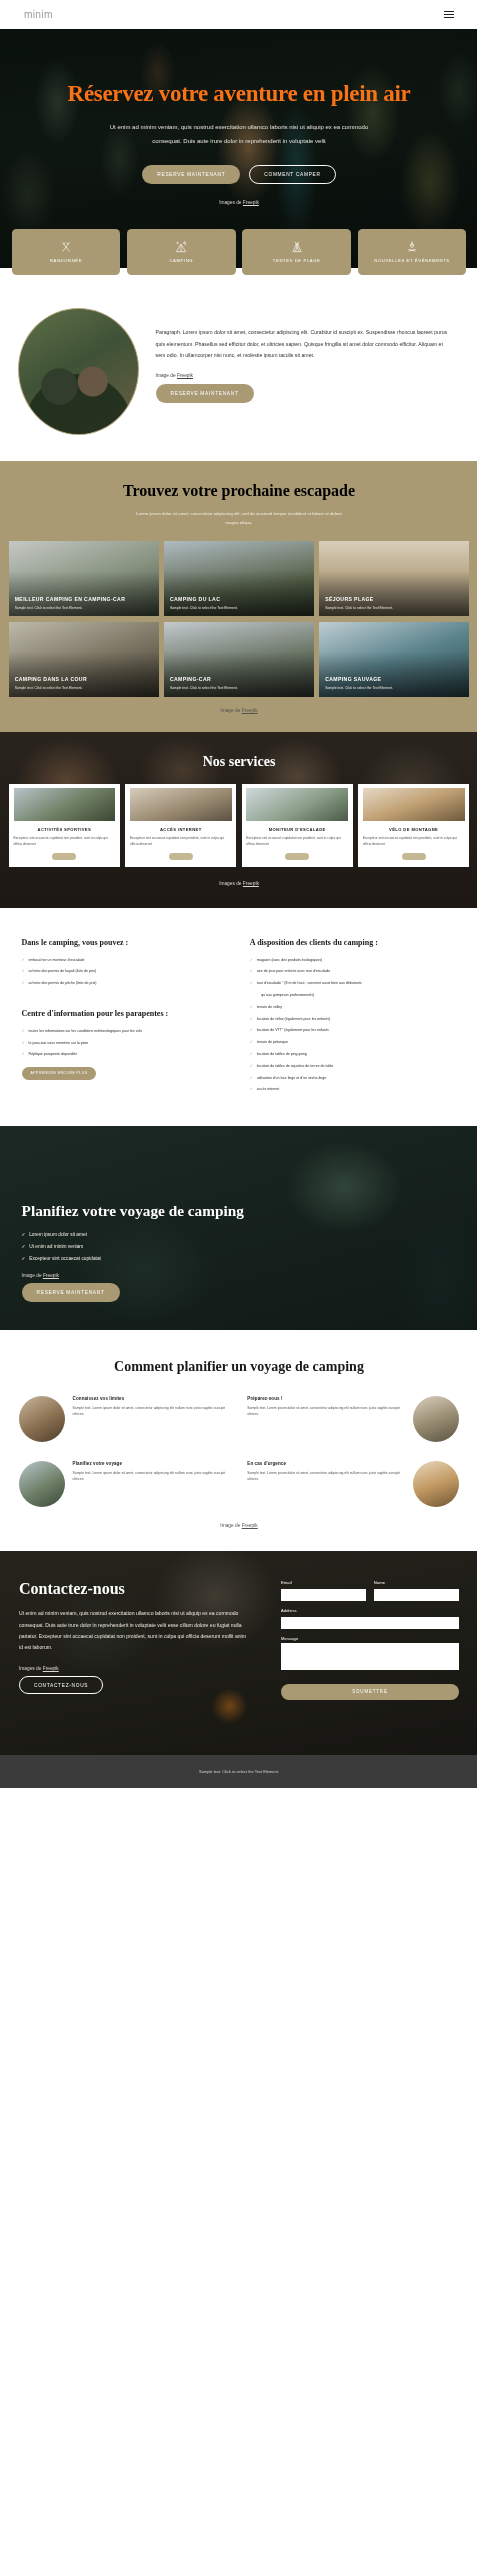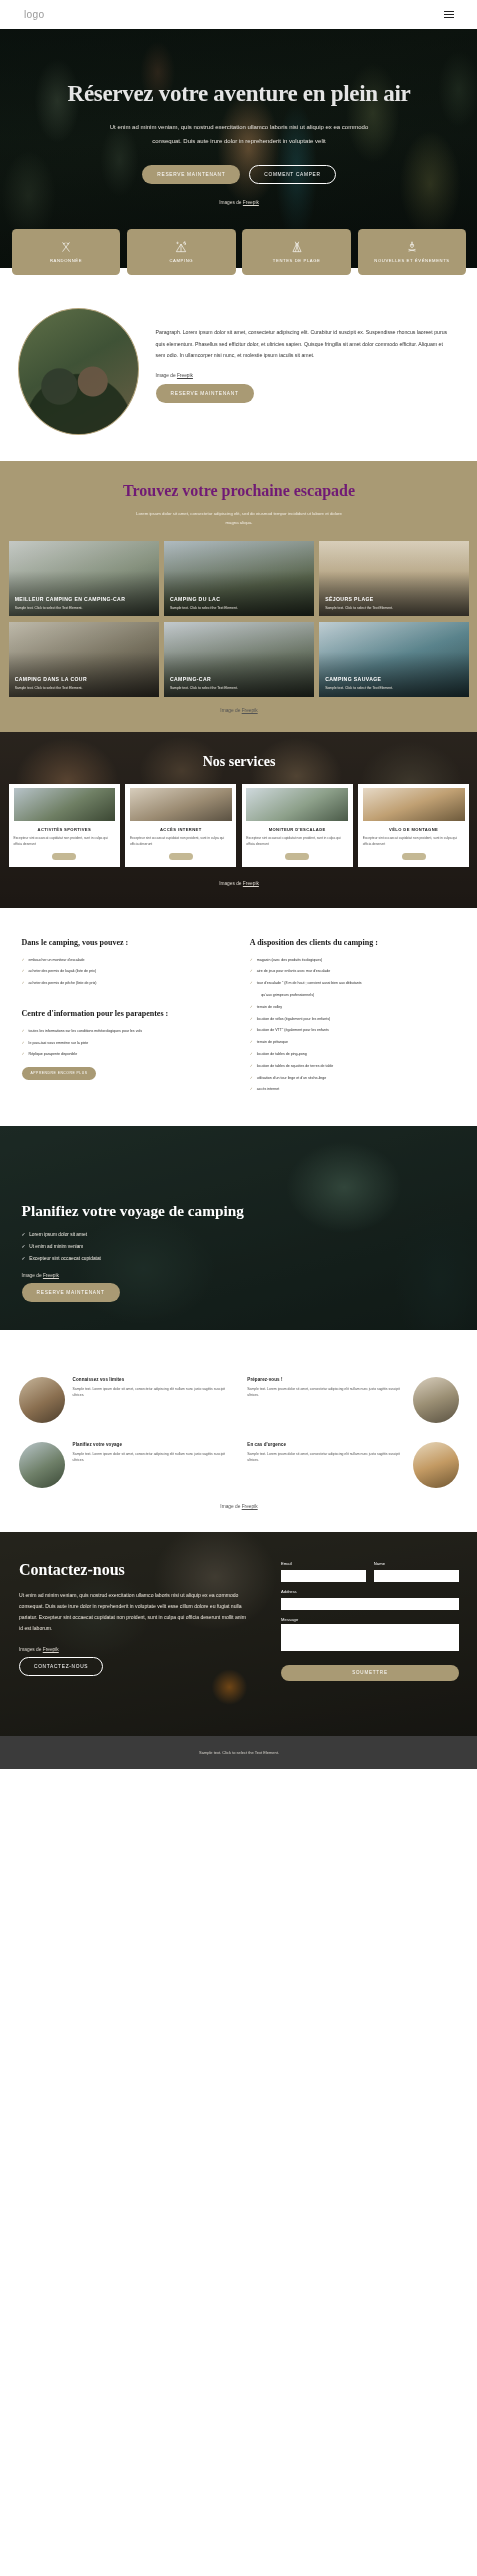--- a/index.html
+++ b/index.html
@@ -41,21 +41,21 @@
   }
   .hero-bg::after {
     content:""; position:absolute; inset:0;
     background: linear-gradient(180deg, rgba(6,10,8,.55) 0%, rgba(6,10,8,.3) 45%, rgba(6,10,8,.7) 100%);
   }
   .hero-inner {
     position:relative; z-index:2; text-align:center; padding-top:52px;
   }
   .hero h1 {
     font-family:"Liberation Serif", serif;
-    font-size:23px; color:#e5e5e5; font-weight:700; letter-spacing:-0.3px;
+    font-size:23px; color:#f97316; font-weight:700; letter-spacing:-0.3px;
   }
   .hero p {
     margin:14px auto 0; max-width:280px; color:#e6e2dc;
     font-size:6px; line-height:2.3;
   }
   .btn-row { margin-top:16.6px; display:flex; gap:9px; justify-content:center; }
   .btn {
     font-size:4.8px; letter-spacing:0.7px; padding:5.7px 14px;
     border-radius:14px; cursor:pointer; border:0.6px solid transparent;
     font-weight:500;
@@ -104,21 +104,21 @@
   .about-text h2 { font-family:"Liberation Serif",serif; font-size:17px; font-weight:700; }
   .about-text p {
     margin-top:10.2px; font-size:5.2px; line-height:2.2; color:#333;
   }
   .about-credit { font-size:4.8px; color:#444; margin-top:11.5px; }
   .about-btn { margin-top:6.4px; }
 
   
   .escapade { background:#a99a74; padding:21.6px 0 19px; }
   .escapade h2 {
-    font-family:"Liberation Serif",serif; color:#701a75; font-size:16px;
+    font-family:"Liberation Serif",serif; color:#000000; font-size:16px;
     text-align:center; font-weight:700;
   }
   .escapade .sub {
     color:#f2ede3; font-size:4.3px; line-height:2.1; text-align:center;
     max-width:210px; margin:9px auto 0;
   }
   .grid3 {
     display:grid; grid-template-columns:repeat(3,1fr); gap:5.7px;
     padding:14px 9px 0;
   }
@@ -292,21 +292,21 @@
   
   .footer {
     background:#3b3b3b; padding:14px 0; text-align:center;
   }
   .footer p { color:#d6d2cb; font-size:4px; }
 </style>
 </head>
 <body>
 
 <div class="topbar">
-  <div class="logo">logo</div>
+  <div class="logo">minim</div>
   <div class="burger">
     <span></span>
       <span></span>
       <span></span>
   </div>
 </div>
 
 <section class="hero">
   <div class="hero-bg"></div>
   <div class="hero-inner">
@@ -507,20 +507,21 @@
       <li>Excepteur sint occaecat cupidatat</li>
     </ul>
     <div class="credit">
       <span>Image de </span><u>Freepik</u>
     </div>
     <button class="btn btn-solid">RESERVE MAINTENANT</button>
   </div>
 </section>
 
 <section class="how">
+  <h2>Comment planifier un voyage de camping</h2>
   <div class="how-grid">
     <div class="how-item">
       <div class="circ c1"></div>
       <div>
           <h5>Connaissez vos limites</h5>
         <p>Sample text. Lorem ipsum dolor sit amet, consectetur adipiscing elit nullam nunc justo sagittis suscipit ultrices.</p>
         </div>
     </div>
     <div class="how-item rev">
       <div class="circ c2"></div>

